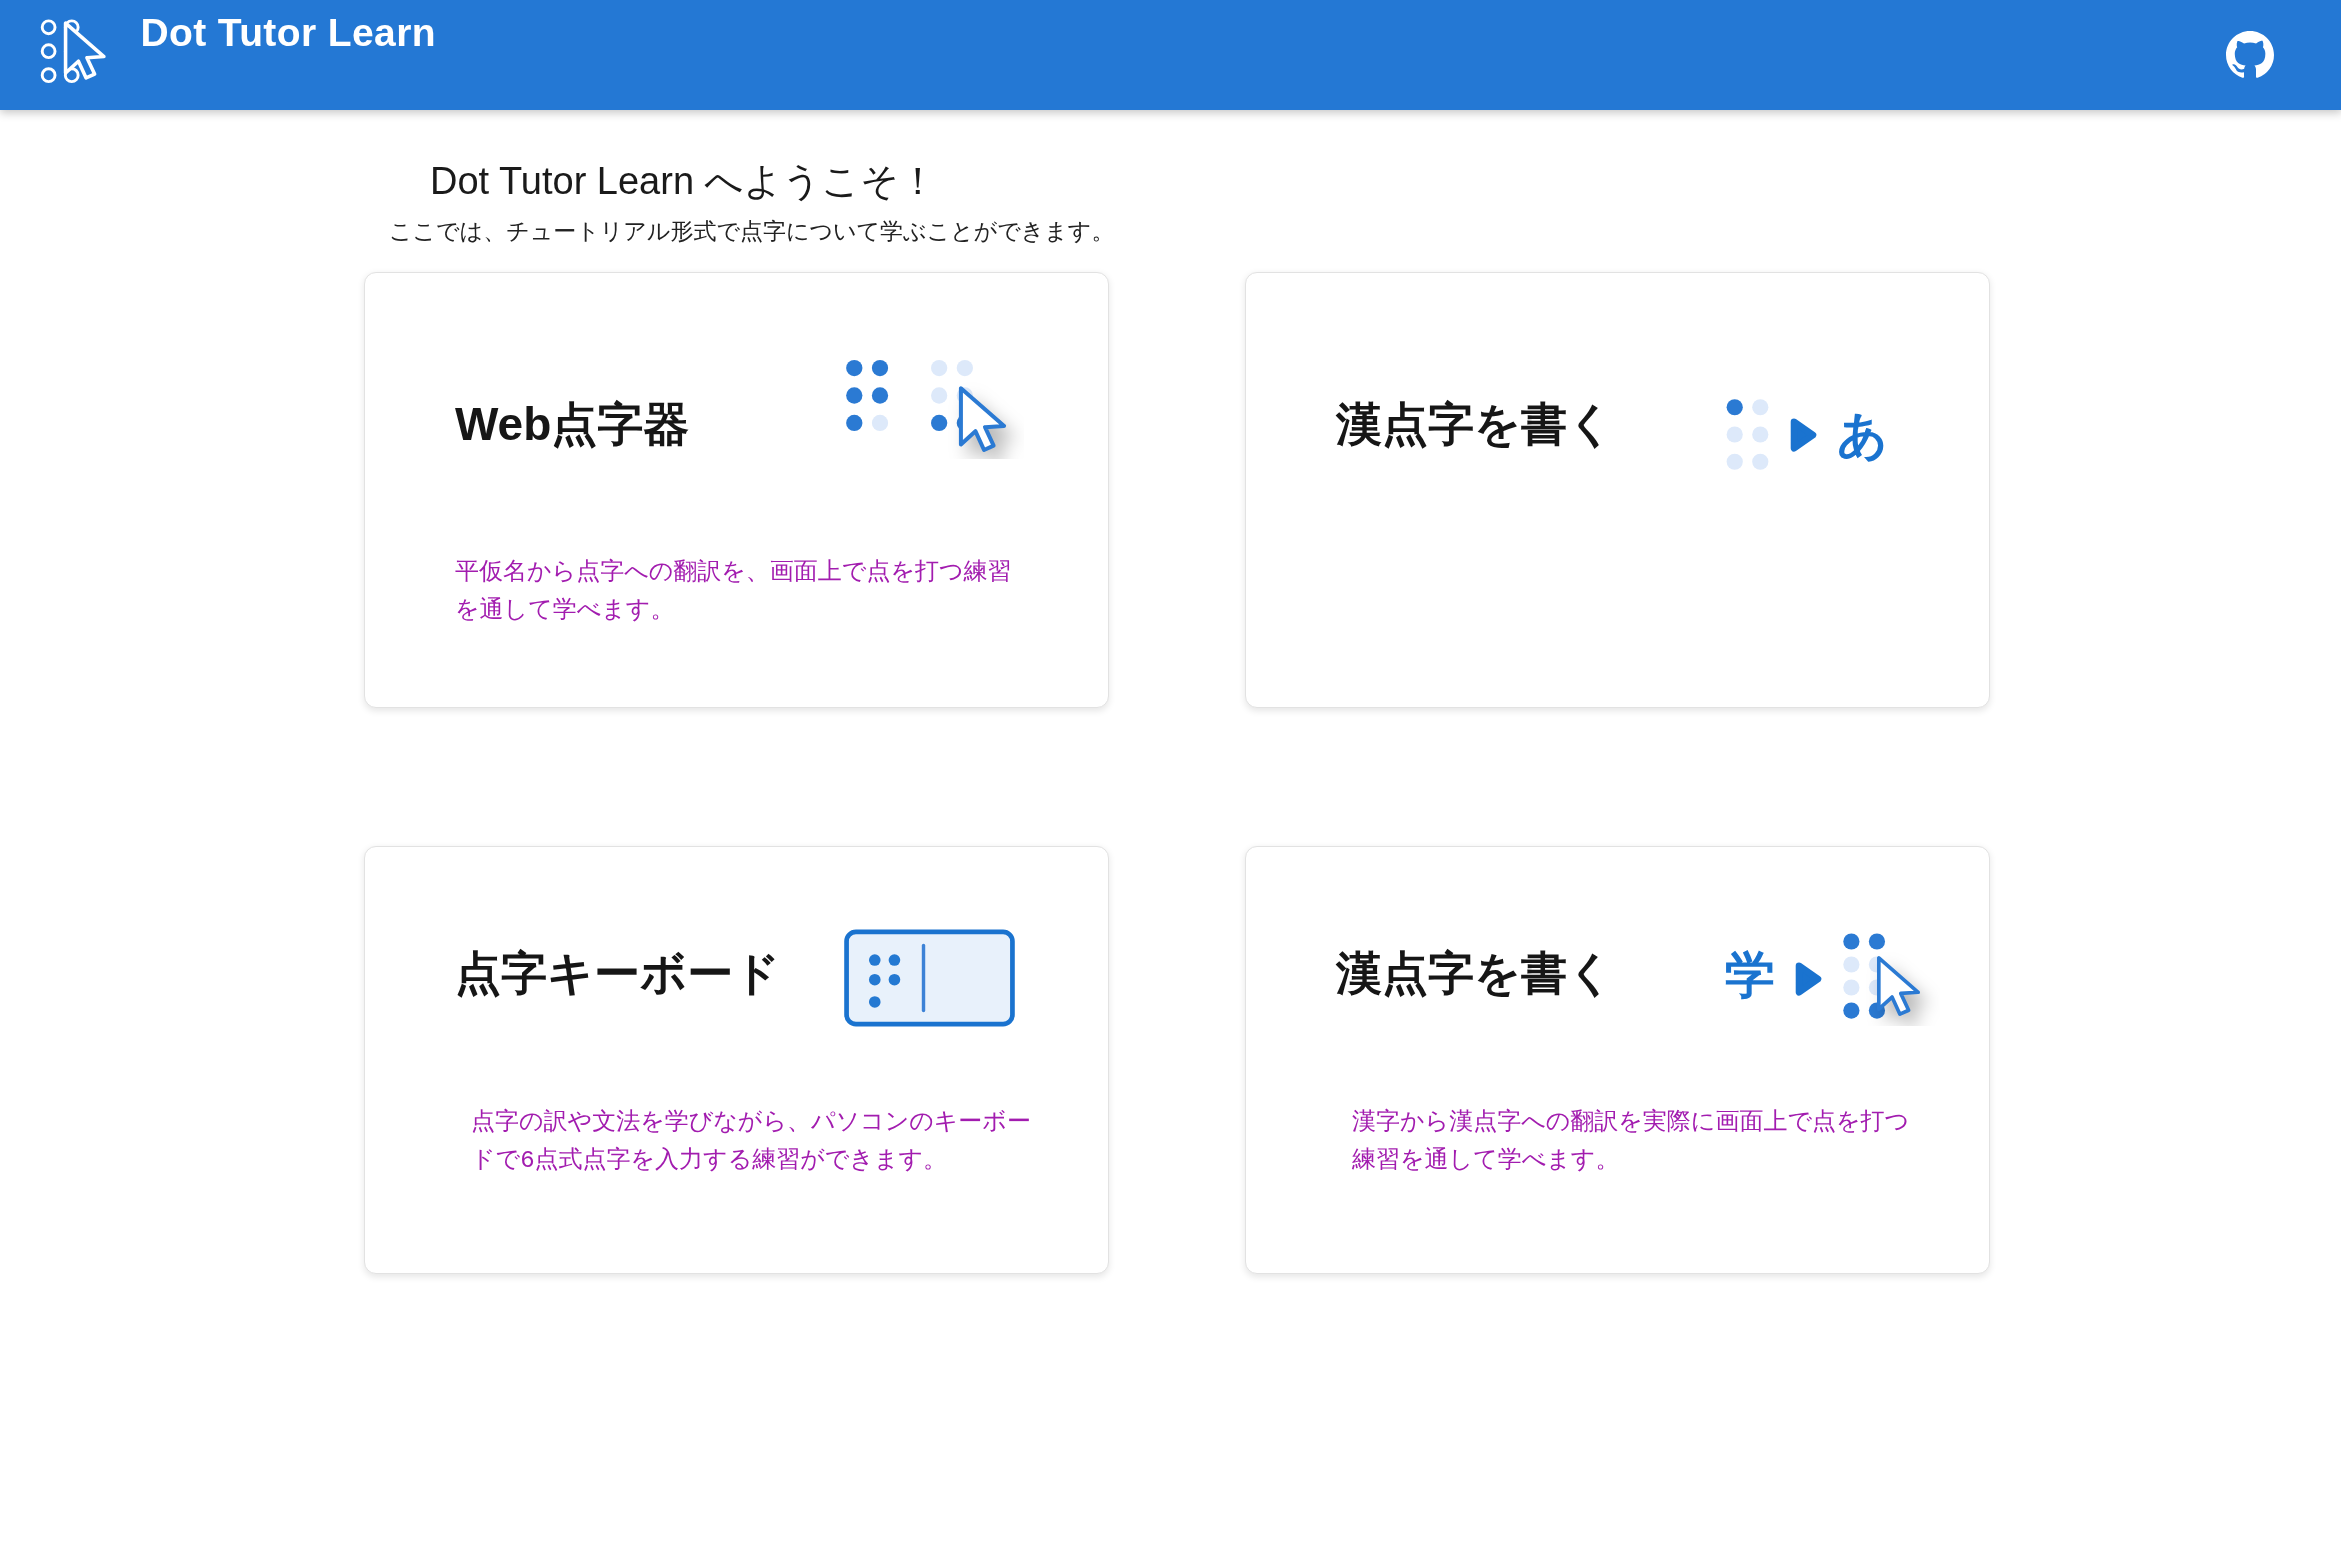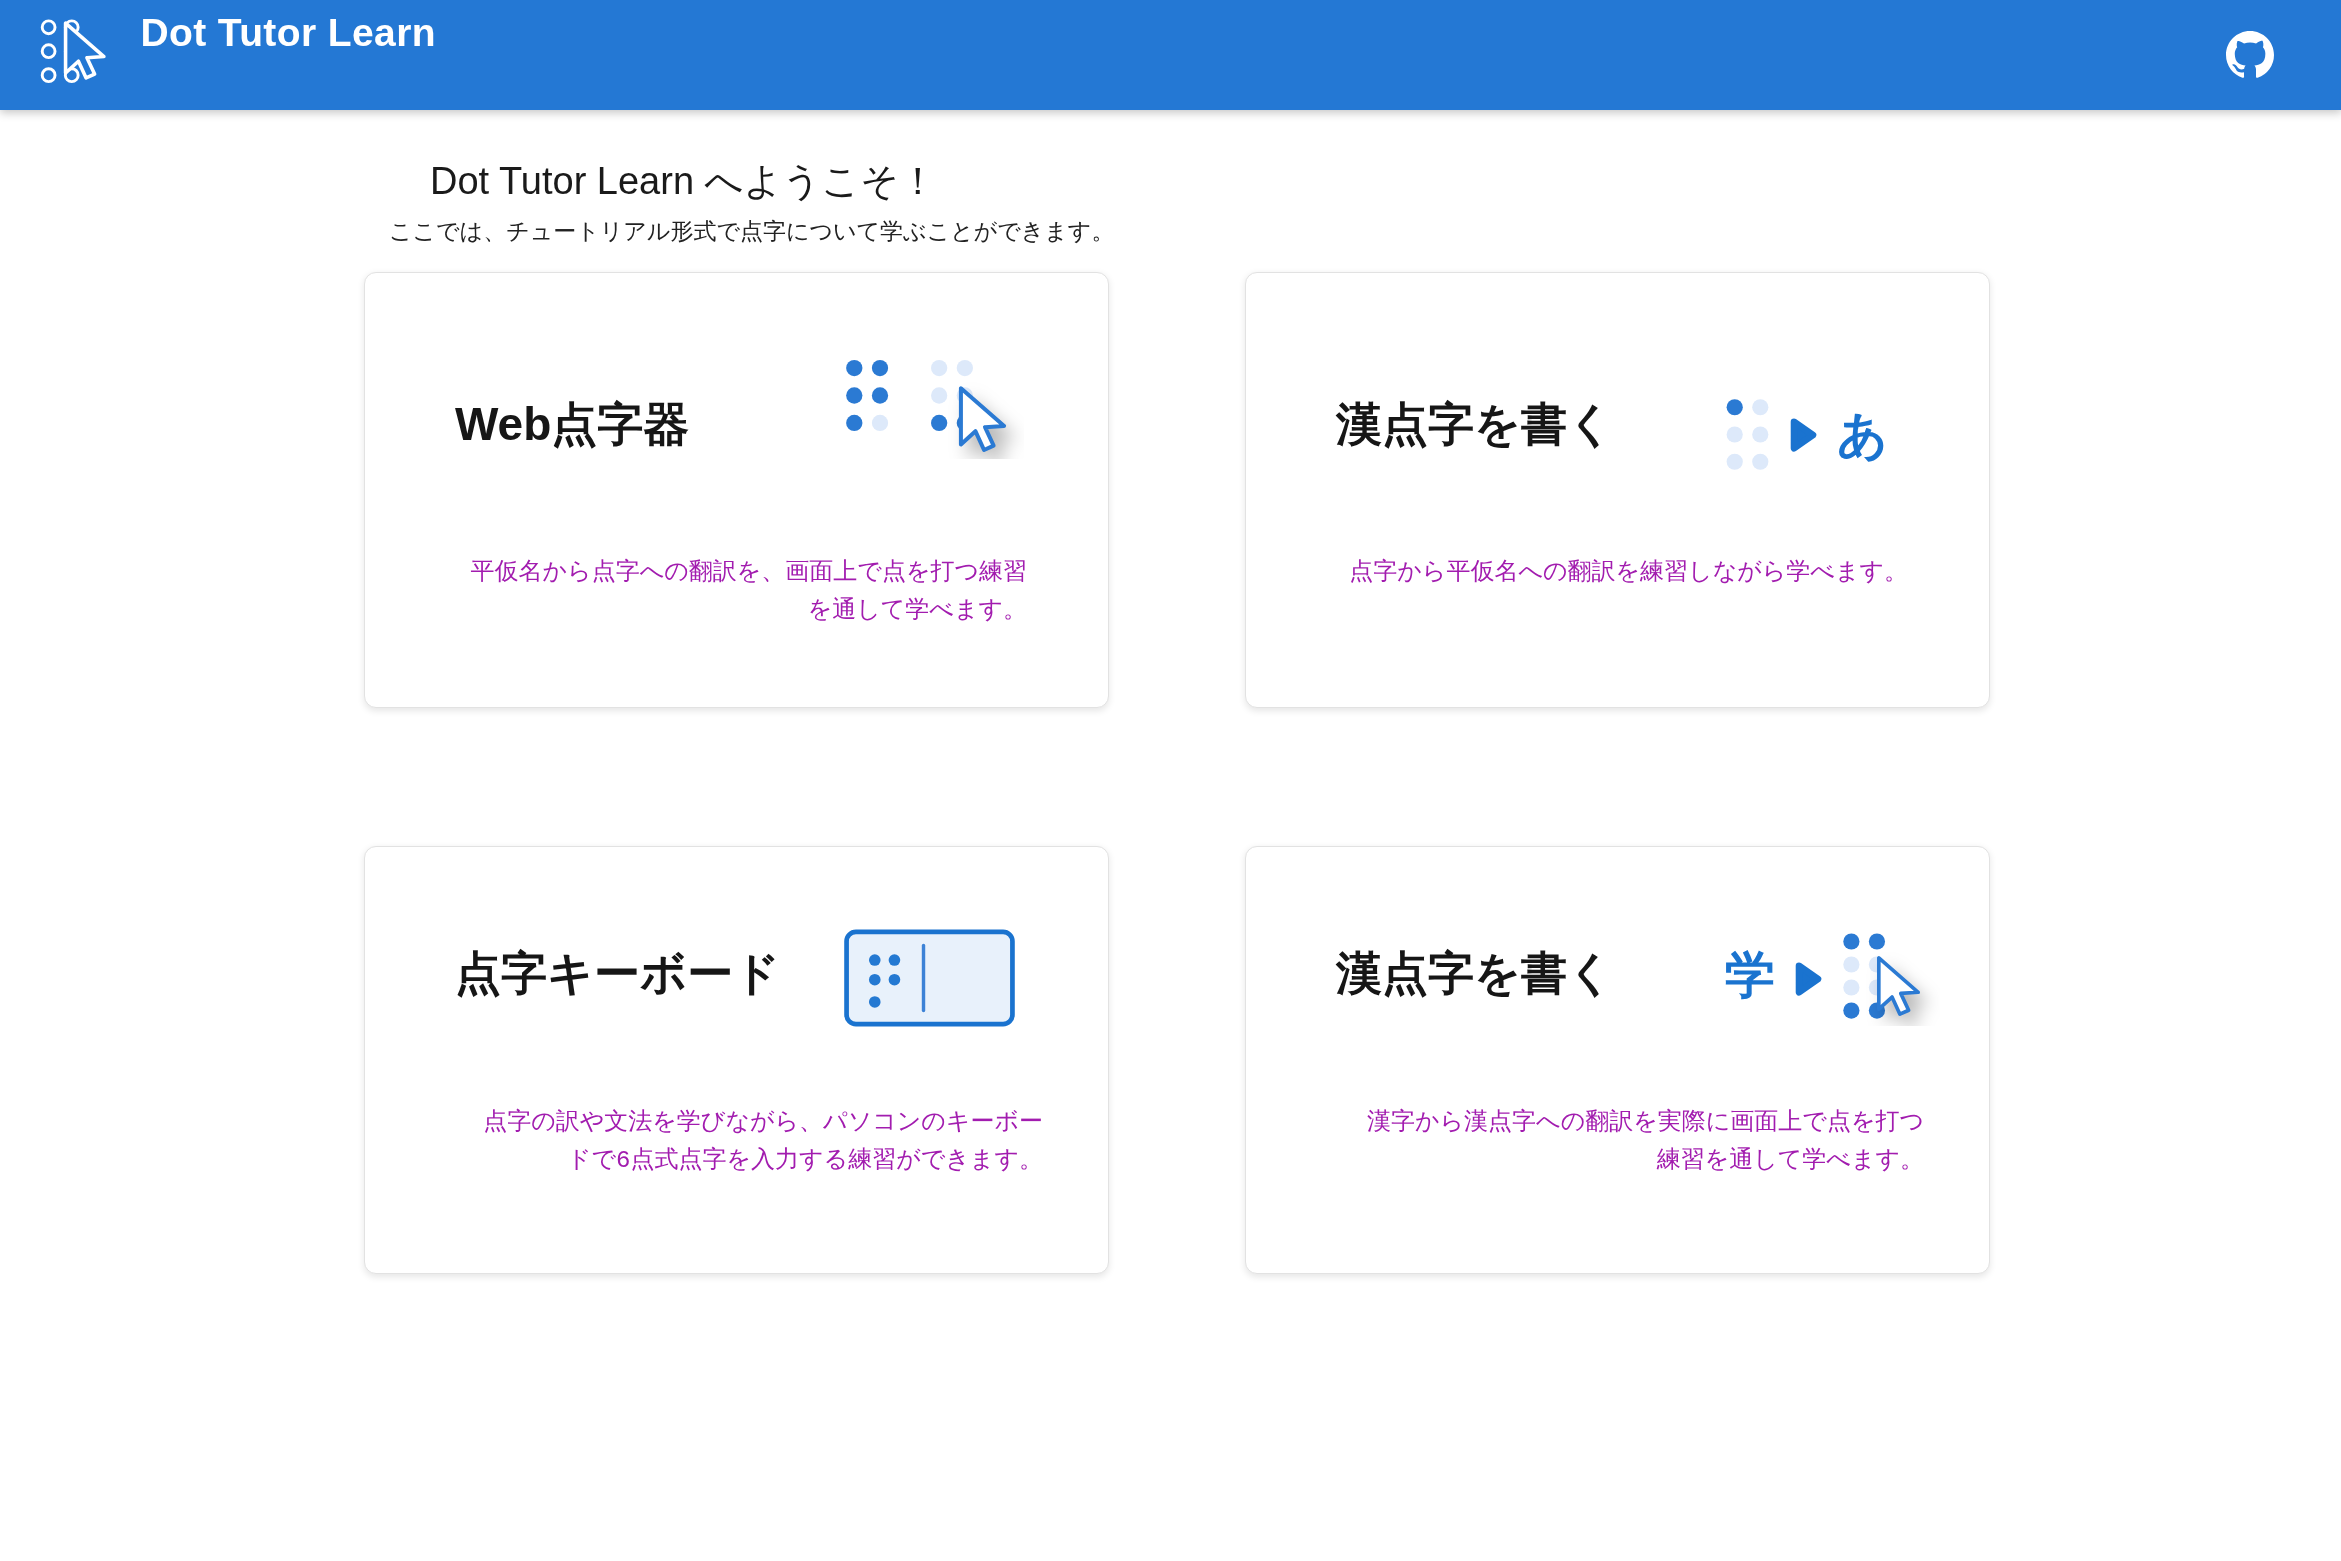--- a/index.html
+++ b/index.html
@@ -21,21 +21,20 @@
   
   .page-title { position:absolute; left:389px; top:156px; font-size:38px; font-weight:400; color:#1a1a1a;margin-left:41px; }
   .page-subtitle { position:absolute; left:389px; top:216px; font-size:23px; font-weight:400; color:#222222; }
 
   
   .card {
     position:absolute; width:745px; background:#ffffff;
     border:0.9px solid #e2e2e2; border-radius:12px;
     box-shadow:0 2.6px 7.7px rgba(0,0,0,0.10);
     cursor:pointer;
-    text-align:right;
   }
   .card.r1 { height:436px; top:272px; }
   .card.r2 { height:428px; top:846px;font-family:Liberation Mono, monospace; }
   .card.c1 { left:364px; }
   .card.c2 { left:1245px; }
 
   .card-title { position:absolute; left:90px; font-size:46px; font-weight:700; color:#161616; line-height:1; white-space:nowrap; }
   .r1 .card-title { top:128px; }
   .r2 .card-title { top:107px; }
 
@@ -123,21 +122,20 @@
       <circle cx="11" cy="44" r="9.5" fill="#dde9fa"></circle>
         <circle cx="41" cy="44" r="9.5" fill="#dde9fa"></circle>
       <circle cx="11" cy="76" r="9.5" fill="#dde9fa"></circle>
         <circle cx="41" cy="76" r="9.5" fill="#dde9fa"></circle>
     </svg>
     <svg width="29" height="36" viewBox="0 0 30 38">
       <polygon points="5,5 25,19 5,33" fill="#1a73cf" stroke="#1a73cf" stroke-width="7" stroke-linejoin="round"></polygon>
     </svg>
     <span class="accent-char">あ</span>
   </div>
-  <p class="card-desc">点字から平仮名への翻訳を練習しながら学べます。</p>
 </div>
 
 <div class="card r2 c1">
   <div class="card-title">点字キーボード</div>
   <div class="card-icon" id="icon-card3">
     <svg width="171" height="98" viewBox="0 0 200 114">
       <rect x="3" y="3" width="194" height="108" rx="11" fill="#e8f1fb" stroke="#1a73cf" stroke-width="5.5"></rect>
       <g>
         <circle cx="36" cy="36" r="6.8" fill="#2479d2"></circle>
           <circle cx="59" cy="36" r="6.8" fill="#2479d2"></circle>

